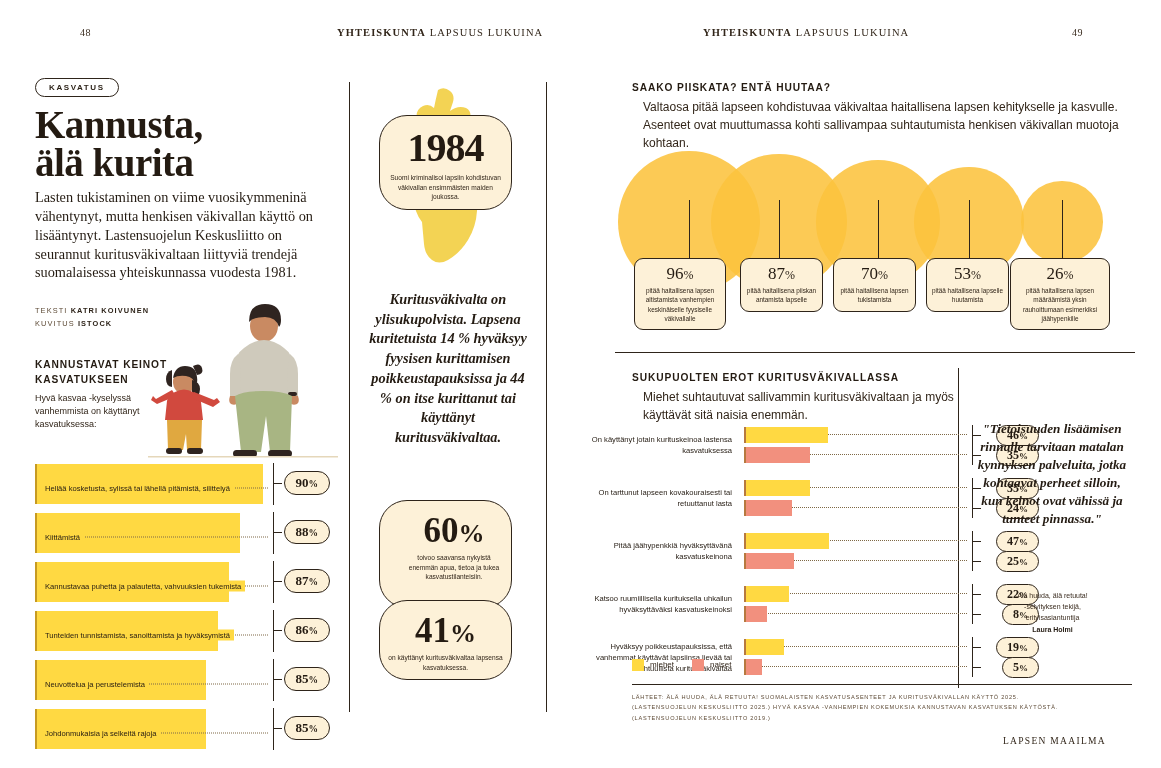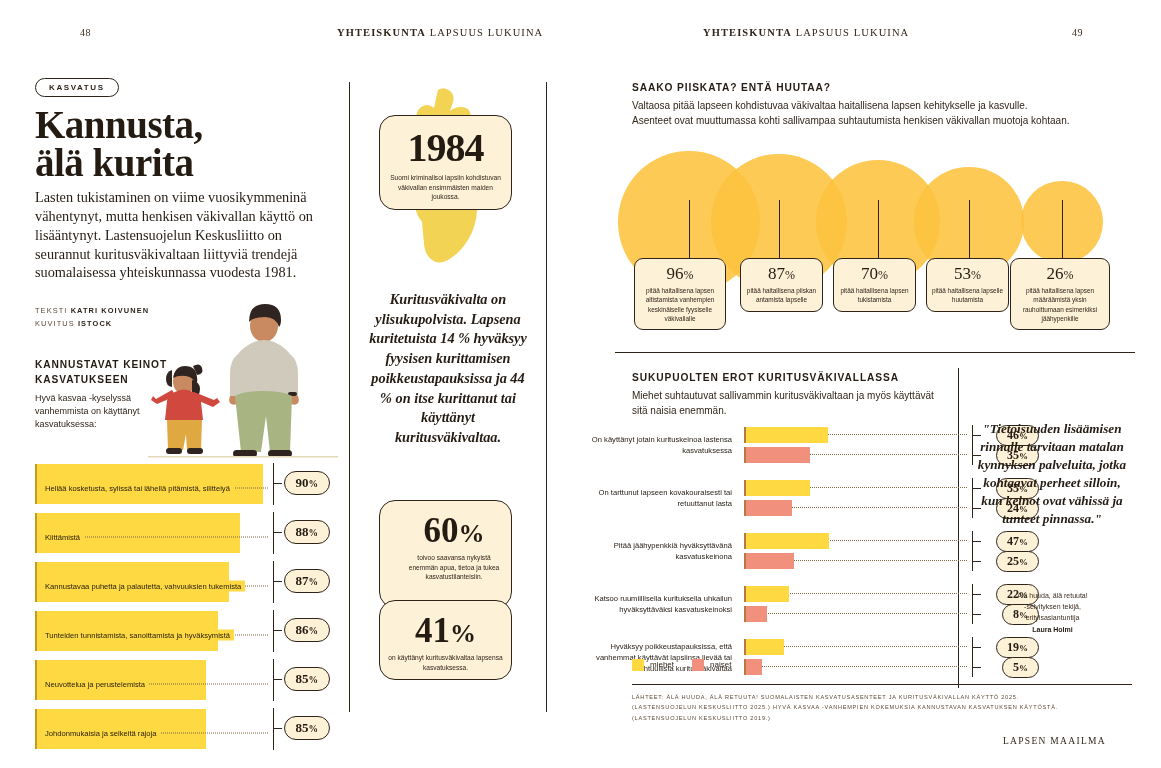--- a/index.html
+++ b/index.html
@@ -119,21 +119,21 @@
     font-weight: bold; font-size: 13px; color: #241b12;
     white-space: nowrap;
   }
   .pill i { font-style: normal; font-size: 9.5px; }
 
   
   .finmap { position: absolute; left: 392px; top: 86px; width: 120px; height: 200px; }
 
   .card {
     position: absolute;
-    border: 1.2px solid #2e241a; border-radius: 16px;
+    border: 1.2px solid #2e241a; border-radius: 28px;
     background: #fdf1d8;
     text-align: center;
   }
   .card-1984 { left: 379px; top: 115px; width: 133px; height: 95px; }
   .bignum {
     font-family: "Liberation Serif", serif;
     font-weight: bold; color: #241b12;
   }
   .card-1984 .bignum { font-size: 40px; margin-top: 8px; letter-spacing: -1px; }
   .card-note {
@@ -153,21 +153,21 @@
   .card-60 .bignum, .card-41 .bignum { font-size: 35px; margin-top: 10px; }
   .bignum i { font-style: normal; font-size: 26px; }
 
   
   .sect-title {
     position: absolute;
     font-size: 10.2px; font-weight: bold; letter-spacing: .9px; color: #241b12;
   }
   .sect-sub {
     position: absolute;
-    font-size: 10px; line-height: 1.5; color: #32261a;
+    font-size: 12px; line-height: 1.5; color: #32261a; margin-left: 11px;
   }
   .bubble {
     position: absolute; border-radius: 50%;
     background: #fcc33d; opacity: .88;
   }
   .stem { position: absolute; width: 1px; background: #2e241a; }
 
   .bcard {
     position: absolute;
     border: 1.1px solid #2e241a; border-radius: 9px;

